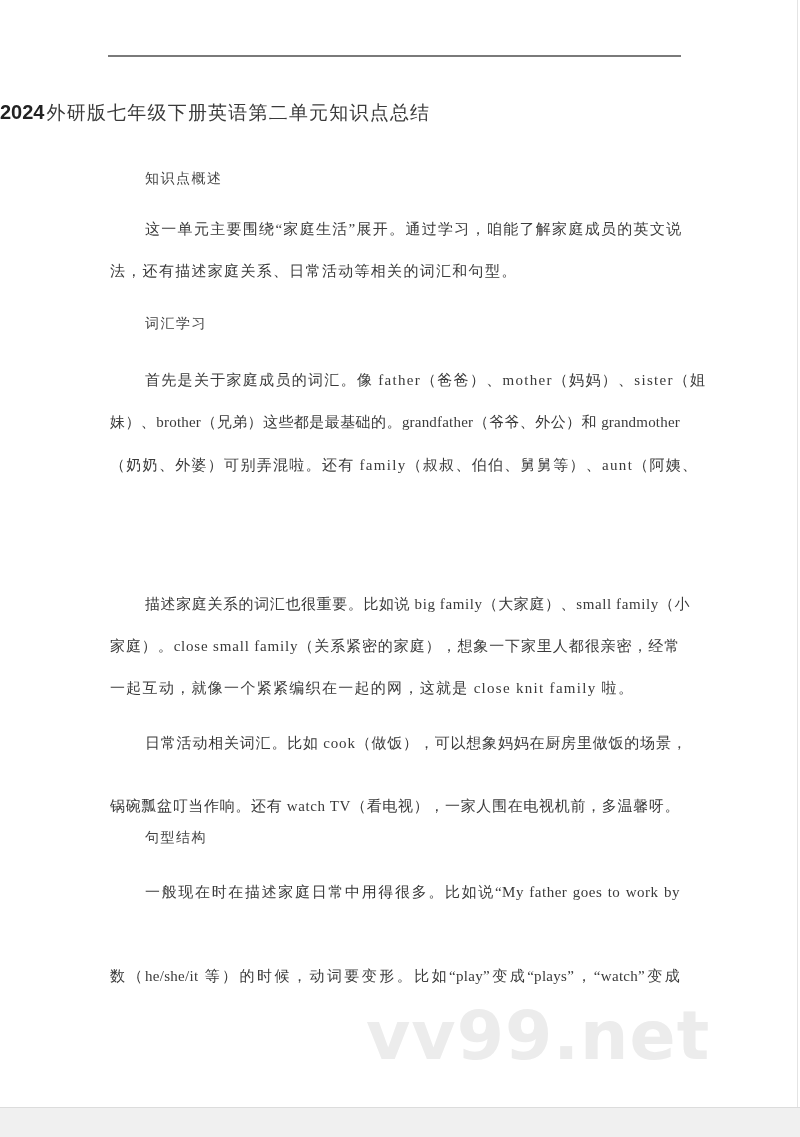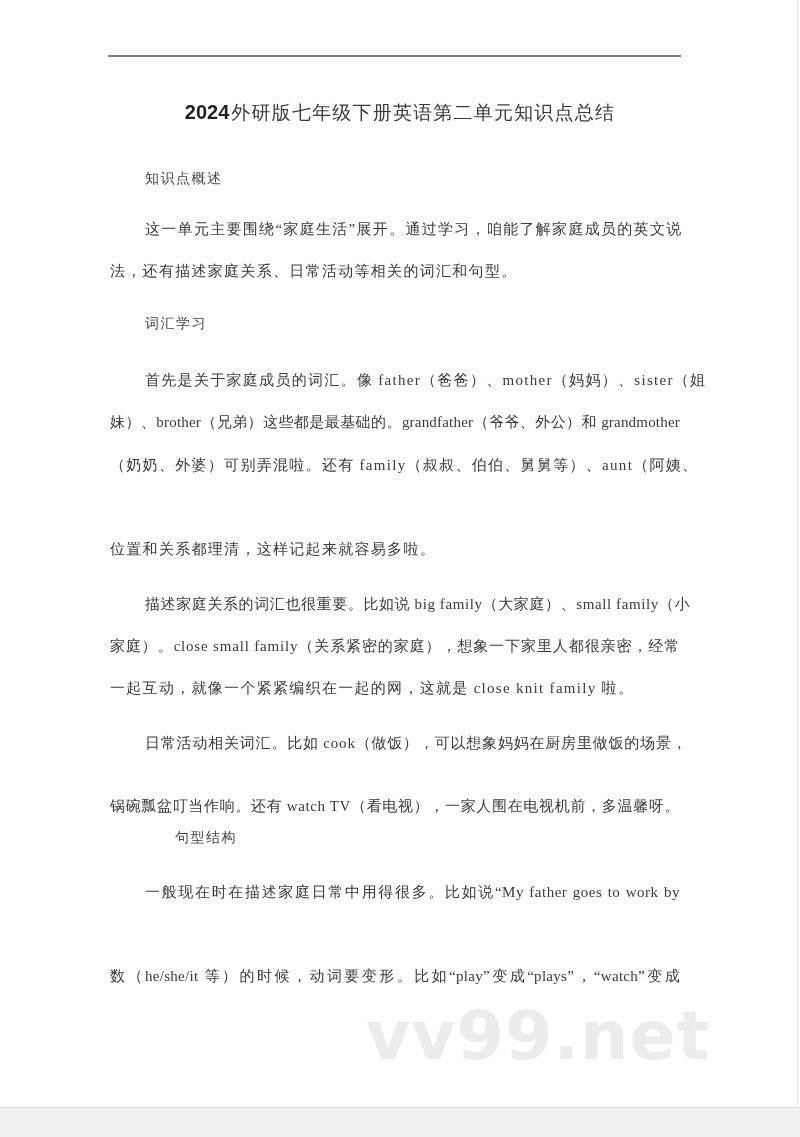--- a/index.html
+++ b/index.html
@@ -13,21 +13,21 @@
     }
     .bottom-band {
       position: absolute; left: 0; top: 1107px; width: 800px; height: 30px;
       background: #f0f0f0; border-top: 1px solid #dcdcdc;
     }
     .header-rule {
       position: absolute; left: 108px; top: 55px; width: 573px; height: 2px;
       background: #7a7a7a;
     }
     .title {
-      position: absolute; left: 0; width: 800px; top: 100px; text-align: center;
+      position: absolute; left: 0; width: 800px; top: 100px; 
       font-size: 19px; letter-spacing: 1.2px; color: #3a3a3a; white-space: nowrap;
     }
     .title .year { font-family: "Liberation Sans", sans-serif; font-weight: bold; color: #222; font-size: 20px; letter-spacing: 0; margin-right: 2px; }
     .line {
       position: absolute; left: 110px; width: 570px; font-size: 15px; white-space: nowrap;
       letter-spacing: 1.3px; color: #3a3a3a; font-family: Liberation Serif, serif;
     }
     .line.just { text-align: justify; text-align-last: justify; }
     .line.ind { left: 145px; width: 535px; }
     .heading { position: absolute; left: 145px; font-size: 14px; letter-spacing: 1.5px; color: #444; }
@@ -48,29 +48,28 @@
 
   <div class="heading" style="top:170px;">知识点概述</div>
   <div class="line ind just" style="top:220px;">这一单元主要围绕“家庭生活”展开。通过学习，咱能了解家庭成员的英文说</div>
   <div class="line" style="top:262px;">法，还有描述家庭关系、日常活动等相关的词汇和句型。</div>
 
   <div class="heading" style="top:315px;">词汇学习</div>
 
   <div class="line ind just" style="top:371px;">首先是关于家庭成员的词汇。像 father（爸爸）、mother（妈妈）、sister（姐</div>
   <div class="line just" style="top:413px; letter-spacing:0.2px;">妹）、brother（兄弟）这些都是最基础的。grandfather（爷爷、外公）和 grandmother</div>
   <div class="line just" style="top:456px;">（奶奶、外婆）可别弄混啦。还有 family（叔叔、伯伯、舅舅等）、aunt（阿姨、</div>
-  <div class="line" style="top:540px;">位置和关系都理清，这样记起来就容易多啦。</div>
 
   <div class="line ind just" style="top:595px; letter-spacing:0.6px;">描述家庭关系的词汇也很重要。比如说 big family（大家庭）、small family（小</div>
   <div class="line just" style="top:637px; letter-spacing:0.8px;">家庭）。close  small  family（关系紧密的家庭），想象一下家里人都很亲密，经常</div>
   <div class="line" style="top:679px;">一起互动，就像一个紧紧编织在一起的网，这就是 close  knit family 啦。</div>
 
   <div class="line ind just" style="top:734px; letter-spacing:0.8px;">日常活动相关词汇。比如 cook（做饭），可以想象妈妈在厨房里做饭的场景，</div>
   <div class="line just" style="top:797px; letter-spacing:0.6px;">锅碗瓢盆叮当作响。还有 watch TV（看电视），一家人围在电视机前，多温馨呀。</div>
 
-  <div class="heading" style="top:829px;margin-left:30px;">句型结构</div>
+  <div class="heading" style="top:829px;">句型结构</div>
   <div class="line ind just" style="top:883px; letter-spacing:0.5px;">一般现在时在描述家庭日常中用得很多。比如说“My father goes to work by</div>
   <div class="line just" style="top:967px; letter-spacing:0.3px;">数（he/she/it 等）的时候，动词要变形。比如“play”变成“plays”，“watch”变成</div>
 
   <div class="watermark">vv99.net</div>
 </div>
 
 <div class="bottom-band"></div>
 
 </body></html>

